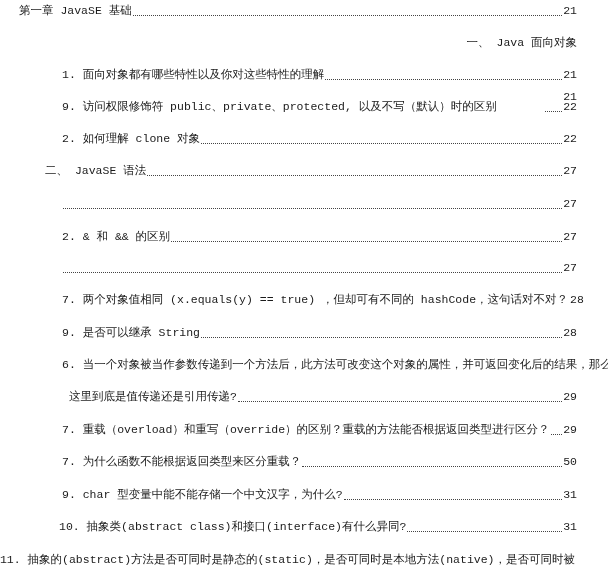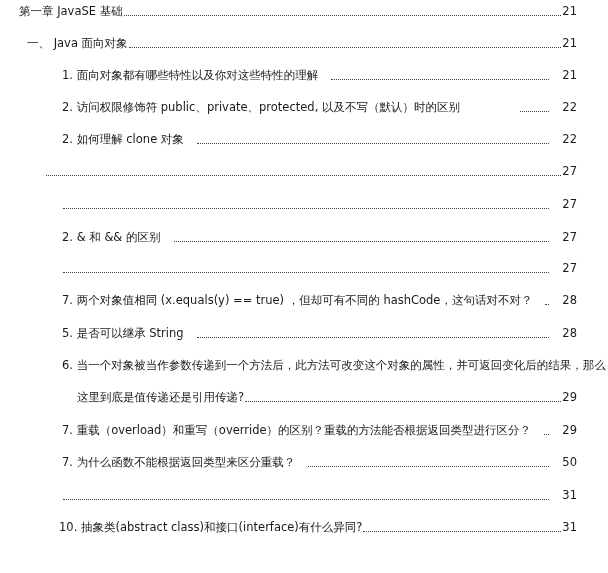--- a/index.html
+++ b/index.html
@@ -1,40 +1,40 @@
 <!DOCTYPE html>
 <html><head>
 <meta charset="utf-8">
 <style>
   html, body { margin: 0; padding: 0; background: #ffffff; }
   body {
     width: 608px; height: 573px; overflow: hidden; position: relative;
     font-family: "DejaVu Sans", "Liberation Sans", sans-serif;
     color: #1a1a1a;
   }
-  .toc { position: absolute; left: 0; top: 0; width: 608px; height: 573px; }
+  .toc { position: absolute; left: 0; top: 0; width: 608px; height: 573px; font-family: Liberation Mono, monospace; }
   .row {
     position: absolute; right: 31px; height: 20px;
     display: flex; align-items: flex-end;
     font-size: 11.5px; line-height: 20px; white-space: nowrap;
   }
   .row .title { flex: 0 0 auto; }
   .row .leader {
     flex: 1 1 auto; margin: 0 1px 5px 1px; height: 0;
     border-bottom: 1px dotted #444;
   }
   .row .page { flex: 0 0 auto; font-size: 11.5px; margin-top: 28px; }
   .row.noleader .leader { border-bottom: none; }
   .row.gap .leader { margin-left: 48px; }
   .l0 { left: 19px; }
-  .l1 { left: 27px; }
+  .l1 { left: 37px; flex-direction: column; }
   .l1b { left: 45px; }
-  .l2 { left: 62px; gap: 12px; }
+  .l2 { left: 62px; }
   .l2w { left: 59px; justify-content: flex-end; }
-  .cont { left: 77px; }
+  .cont { left: 69px; }
 </style>
 </head>
 <body>
 
 <div class="toc">
 
   <div class="row l0" style="top:1px">
     <span class="title">第一章 JavaSE 基础</span>
     <span class="leader"></span>
     <span class="page">21</span>
@@ -46,32 +46,33 @@
     <span class="page">21</span>
   </div>
 
   <div class="row l2" style="top:65px">
     <span class="title">1. 面向对象都有哪些特性以及你对这些特性的理解</span>
     <span class="leader"></span>
     <span class="page">21</span>
   </div>
 
   <div class="row l2 gap" style="top:97px">
-    <span class="title">2. 访问权限修饰符 public、private、protected, 以及不写（默认）时的区别</span>
+    <span class="title">9. 访问权限修饰符 public、private、protected, 以及不写（默认）时的区别</span>
     <span class="leader"></span>
     <span class="page">22</span>
   </div>
 
   <div class="row l2" style="top:129px">
     <span class="title">2. 如何理解 clone 对象</span>
     <span class="leader"></span>
     <span class="page">22</span>
   </div>
 
   <div class="row l1b" style="top:161px">
+    <span class="title">二、 JavaSE 语法</span>
     <span class="leader"></span>
     <span class="page">27</span>
   </div>
 
   <div class="row l2" style="top:194px">
     <span class="leader"></span>
     <span class="page">27</span>
   </div>
 
   <div class="row l2" style="top:227px">
@@ -85,21 +86,21 @@
     <span class="page">27</span>
   </div>
 
   <div class="row l2" style="top:290px">
     <span class="title">7. 两个对象值相同 (x.equals(y) == true) ，但却可有不同的 hashCode，这句话对不对？</span>
     <span class="leader"></span>
     <span class="page">28</span>
   </div>
 
   <div class="row l2" style="top:323px">
-    <span class="title">5. 是否可以继承 String</span>
+    <span class="title">9. 是否可以继承 String</span>
     <span class="leader"></span>
     <span class="page">28</span>
   </div>
 
   <div class="row l2 noleader" style="top:355px">
     <span class="title">6. 当一个对象被当作参数传递到一个方法后，此方法可改变这个对象的属性，并可返回变化后的结果，那么</span>
     <span class="leader"></span>
     <span class="page"></span>
   </div>
 
@@ -115,24 +116,30 @@
     <span class="page">29</span>
   </div>
 
   <div class="row l2" style="top:452px">
     <span class="title">7. 为什么函数不能根据返回类型来区分重载？</span>
     <span class="leader"></span>
     <span class="page">50</span>
   </div>
 
   <div class="row l2" style="top:485px">
+    <span class="title">9. char 型变量中能不能存储一个中文汉字，为什么?</span>
     <span class="leader"></span>
     <span class="page">31</span>
   </div>
 
   <div class="row l2w" style="top:517px">
     <span class="title">10. 抽象类(abstract class)和接口(interface)有什么异同?</span>
     <span class="leader"></span>
     <span class="page">31</span>
   </div>
 
+  <div class="row l2w noleader" style="top:550px">
+    <span class="title">11. 抽象的(abstract)方法是否可同时是静态的(static)，是否可同时是本地方法(native)，是否可同时被</span>
+    <span class="leader"></span>
+    <span class="page"></span>
+  </div>
 
 </div>
 
 </body></html>

